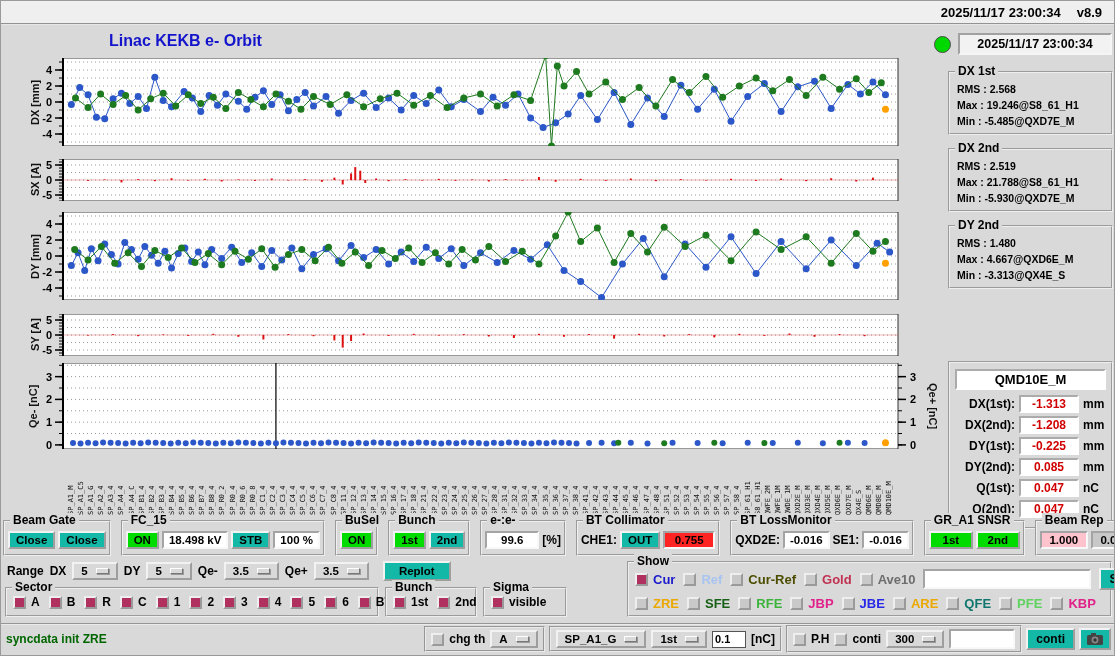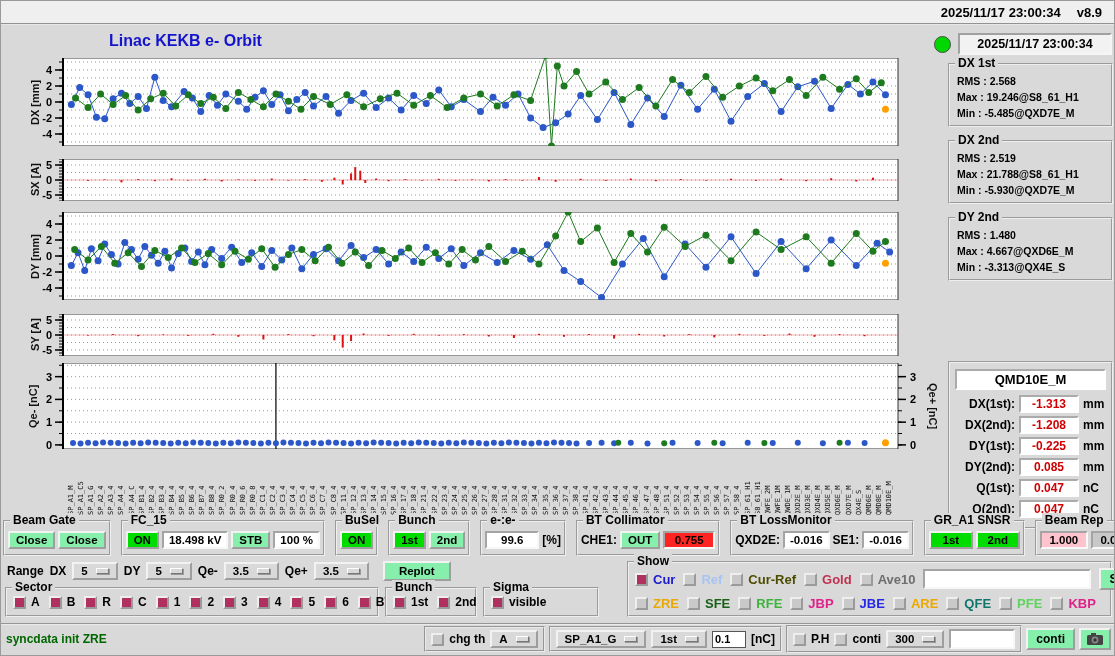--- a/index.html
+++ b/index.html
@@ -25,34 +25,34 @@
   .ylab-r{position:absolute;width:15px;display:flex;align-items:center;justify-content:center;
         writing-mode:vertical-rl;font-size:11px;font-weight:bold;color:#111;}
   #xlabels{position:absolute;left:62px;top:452px;width:836px;height:62px;overflow:hidden;}
   #xlabels span{position:absolute;top:0;height:62px;writing-mode:vertical-rl;transform:rotate(180deg);
         font-family:"DejaVu Sans Mono",monospace;font-size:7px;line-height:10px;color:#111;white-space:nowrap;}
   
   .group{border:2px groove #efefef;position:relative;background:#d9d9d9;box-sizing:border-box;}
   .glabel{position:absolute;top:-9px;left:5px;background:#d9d9d9;padding:0 3px;font-weight:bold;
           font-size:12px;line-height:14px;white-space:nowrap;}
   
-  #statscol{position:absolute;left:947px;top:62px;width:165px;display:flex;flex-direction:column;gap:13px;justify-content:center;}
+  #statscol{position:absolute;left:947px;top:70px;width:165px;display:flex;flex-direction:column;gap:13px;justify-content:center;}
   .statbox{padding:8px 4px 4px 7px;font-size:10.5px;font-weight:bold;}
   .statbox .srow{line-height:16px;white-space:nowrap;}
   
   #monitor{position:absolute;left:947px;top:360px;width:165px;padding:6px 5px 6px 5px;}
   .qmdtitle{border:2px inset #fff;background:#fff;text-align:center;font-weight:bold;font-size:13px;
             padding:1px 0;margin-bottom:5px;}
   .qmdrow{display:flex;align-items:center;gap:4px;margin:3px 0;font-weight:bold;font-size:12px;}
   .qmdrow .ql{width:60px;text-align:right;white-space:nowrap;}
   .rfield{border:2px inset #fff;background:#fff;color:#d00000;font-weight:bold;font-size:12px;
           width:52px;text-align:center;padding:0 2px;}
   
   .btn{display:inline-flex;align-items:center;justify-content:center;border:2px outset #f2f2f2;
-       background:#86efac;font-weight:bold;font-size:11.5px;padding:1px 6px;white-space:nowrap;cursor:default;}
+       background:#14b8a6;font-weight:bold;font-size:11.5px;padding:1px 6px;white-space:nowrap;cursor:default;}
   .btn.on{background:#00dc00;}
   .fld{display:inline-flex;align-items:center;justify-content:center;border:2px inset #f8f8f8;
        background:#fff;font-weight:bold;font-size:11.5px;padding:1px 5px;white-space:nowrap;}
   .fld.gray{background:#c8c8c8;}
   .fld.pink{background:#ffc3cd;}
   .fld.red{background:#ff2424;}
   .opt{display:inline-flex;align-items:center;gap:8px;border:2px outset #f2f2f2;background:#d9d9d9;
        font-weight:bold;font-size:11.5px;padding:1px 7px;white-space:nowrap;cursor:default;}
   .pill{width:11px;height:4px;background:#d9d9d9;border-top:1px solid #fff;border-left:1px solid #fff;
         border-right:1px solid #777;border-bottom:1px solid #777;box-shadow:1px 1px 0 #9a9a9a;}
@@ -61,21 +61,21 @@
   .lbl{font-weight:bold;font-size:12px;white-space:nowrap;}
   .toggle{display:inline-flex;align-items:center;gap:5px;}
   
   #row1{position:absolute;left:2px;top:519px;width:1111px;display:flex;gap:10px;}
   #row1 .group{padding:6px 3px 3px 3px;display:flex;align-items:center;gap:3px;height:36px;}
   #rangebar{position:absolute;left:6px;top:560px;display:flex;align-items:center;gap:6px;}
   #sectorbox{position:absolute;left:4px;top:586px;width:374px;height:30px;display:flex;align-items:center;
              gap:9px;padding:2px 6px;}
   #bunchbox{position:absolute;left:384px;top:586px;width:92px;height:30px;display:flex;align-items:center;
              gap:9px;padding:2px 6px;}
-  #sigmabox{position:absolute;left:482px;top:586px;width:116px;height:30px;display:flex;align-items:center;
+  #sigmabox{position:absolute;left:482px;top:586px;width:84px;height:30px;display:flex;align-items:center;
              gap:6px;padding:2px 6px;}
   #showbox{position:absolute;left:626px;top:560px;width:485px;height:56px;padding:4px 5px 2px 6px;}
   .showrow{display:flex;align-items:center;gap:8px;height:24px;}
   .refinput{border:2px inset #f8f8f8;background:#fff;height:16px;width:198px;font:bold 12px "Liberation Sans",sans-serif;padding:0 2px;}
   
   #statusbar{position:absolute;left:0;top:622px;width:1115px;height:30px;border-top:2px groove #eaeaea;
              display:flex;align-items:center;gap:4px;padding:0 5px;box-sizing:border-box;}
   #statusmsg{color:#006600;font-weight:bold;font-size:12px;margin-right:auto;}
   .sgrp{border:2px groove #eaeaea;display:flex;align-items:center;gap:5px;padding:2px 5px;}
   .smallfld{border:1px solid #555;background:#fff;width:28px;height:15px;font:bold 11px "Liberation Sans",sans-serif;

